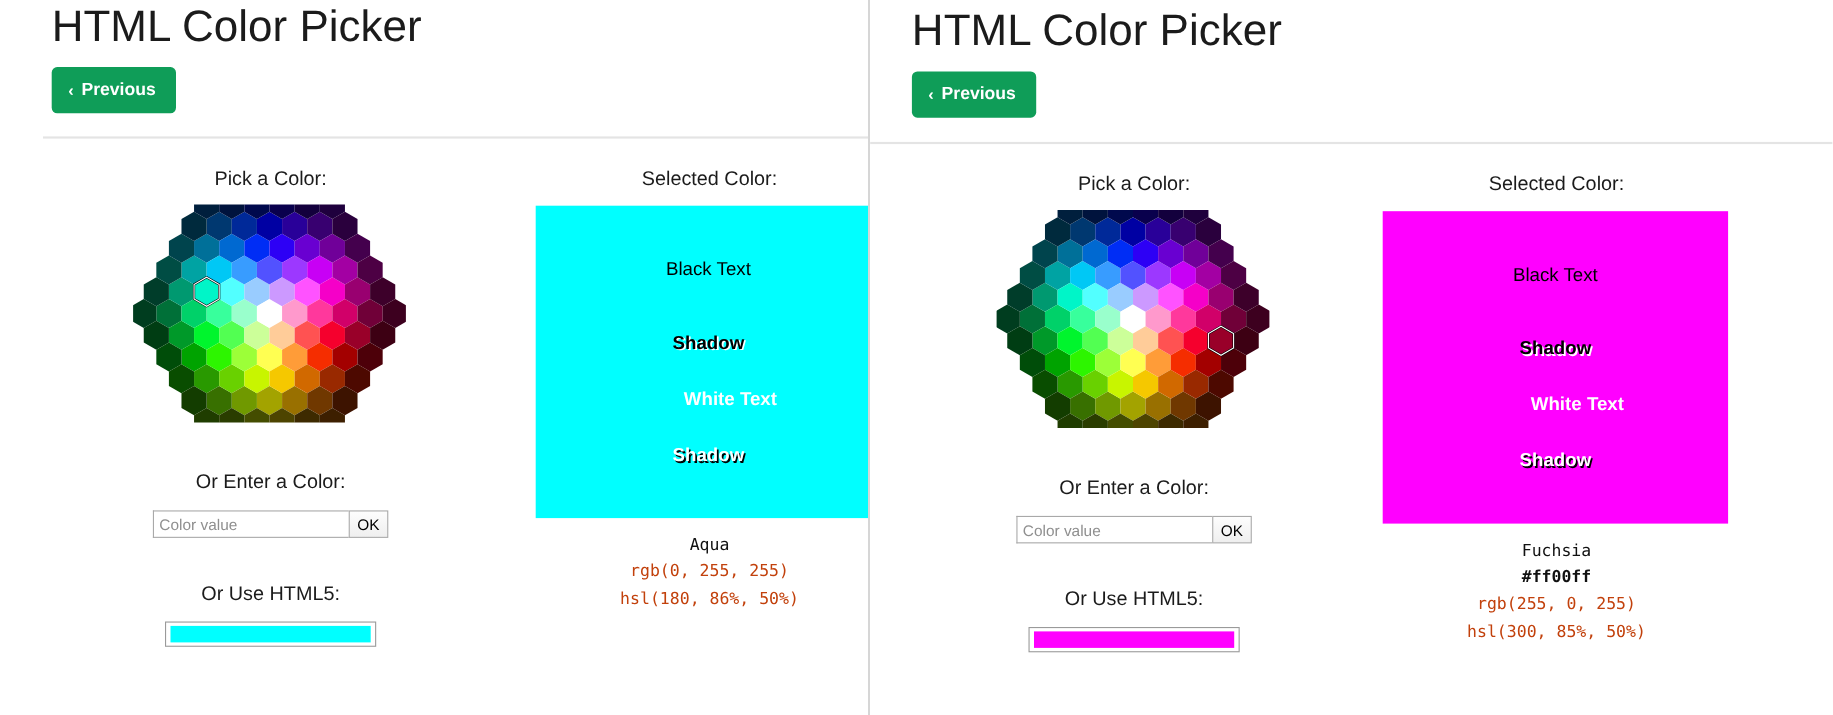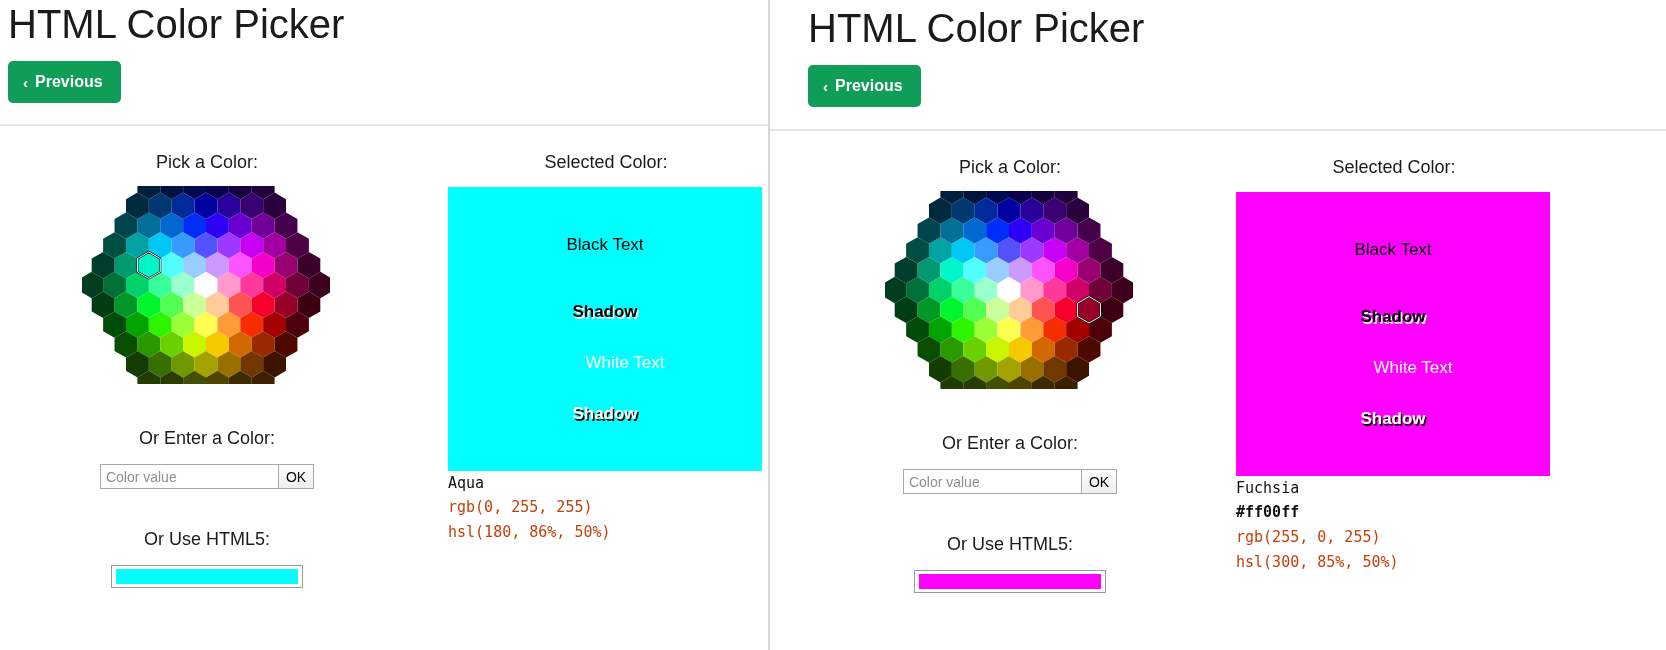--- a/index.html
+++ b/index.html
@@ -3,21 +3,21 @@
 <meta charset="utf-8">
 <style>
   * { box-sizing: border-box; }
   html, body {
     margin: 0; padding: 0;
     width: 1666px; height: 650px;
     background: #ffffff;
     font-family: "Liberation Sans", sans-serif;
     overflow: hidden;
   }
-  .stage { position: relative; width: 1666px; height: 650px; display: flex; }
+  .stage { position: relative; width: 1666px; height: 650px; display: flex; padding-left: 39px; }
 
   .panel { position: relative; height: 650px; background: #fff; overflow: hidden; }
   .panel-left  { width: 768px; }
   .panel-divider { width: 2px; height: 650px; background: #d6d6d6; }
   .panel-right { width: 896px; }
 
   
   .page-title {
     font-size: 40px;
     font-weight: 400;
@@ -104,24 +104,24 @@
     width: 314px;
     height: 284px;
     display: flex;
     flex-direction: column;
     align-items: center;
     justify-content: center;
   }
   .preview-line { font-size: 17px; line-height: 1; text-align: center; }
   .pl-black   { color: #000; font-weight: 400; margin-bottom: 50px; }
   .pl-bshadow { color: #000; font-weight: bold; text-shadow: 1.5px 1.5px 0 #ffffff; margin-bottom: 34px; }
-  .pl-white   { color: #fff; font-weight: 400; margin-bottom: 34px; margin-left: 40px; }
+  .pl-white   { color: #fff; font-weight: 700; margin-bottom: 34px; margin-left: 40px; }
   .pl-wshadow { color: #fff; font-weight: bold; text-shadow: 1.5px 1.5px 0 #000000; }
 
-  .value-list { margin-top: 0; }
+  .value-list { text-align: center; margin-top: 12px; }
   .v-name {
     font-family: "DejaVu Sans Mono", monospace;
     font-size: 15px; color: #111; line-height: 1.65;
   }
   .v-hex {
     font-family: "DejaVu Sans Mono", monospace;
     font-size: 15px; font-weight: bold; color: #111; line-height: 1.65;
   }
   .v-rgb, .v-hsl {
     font-family: "DejaVu Sans Mono", monospace;

